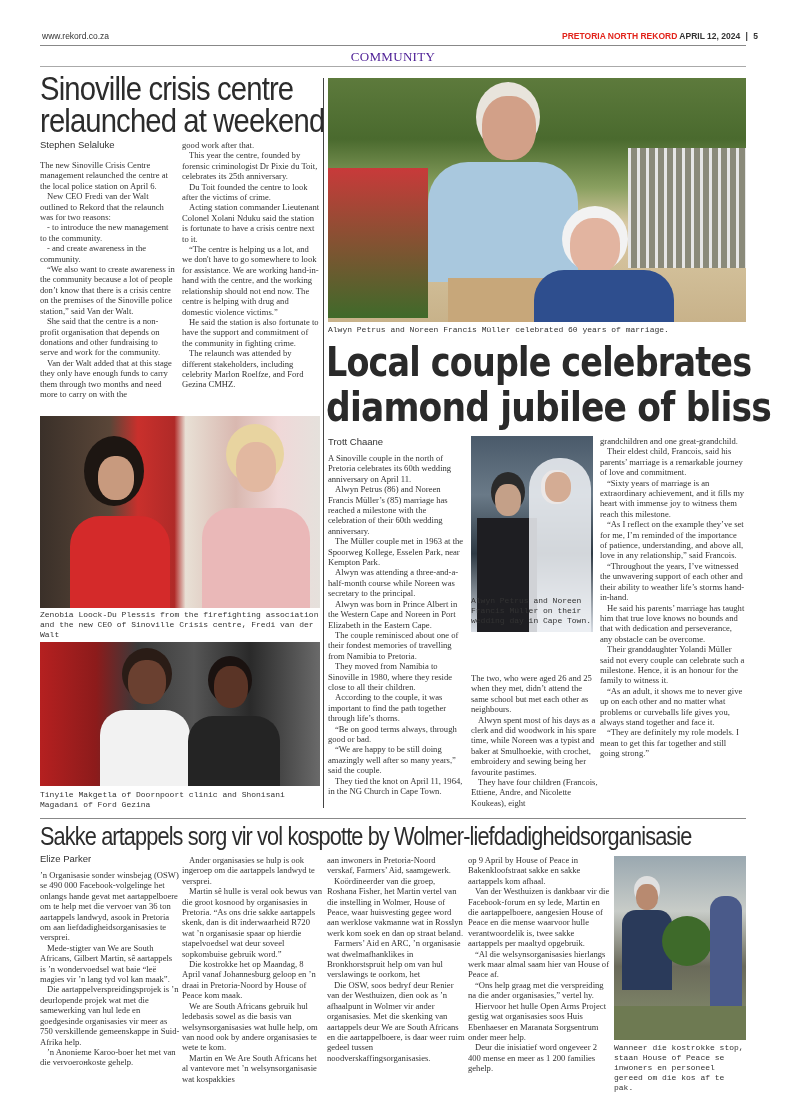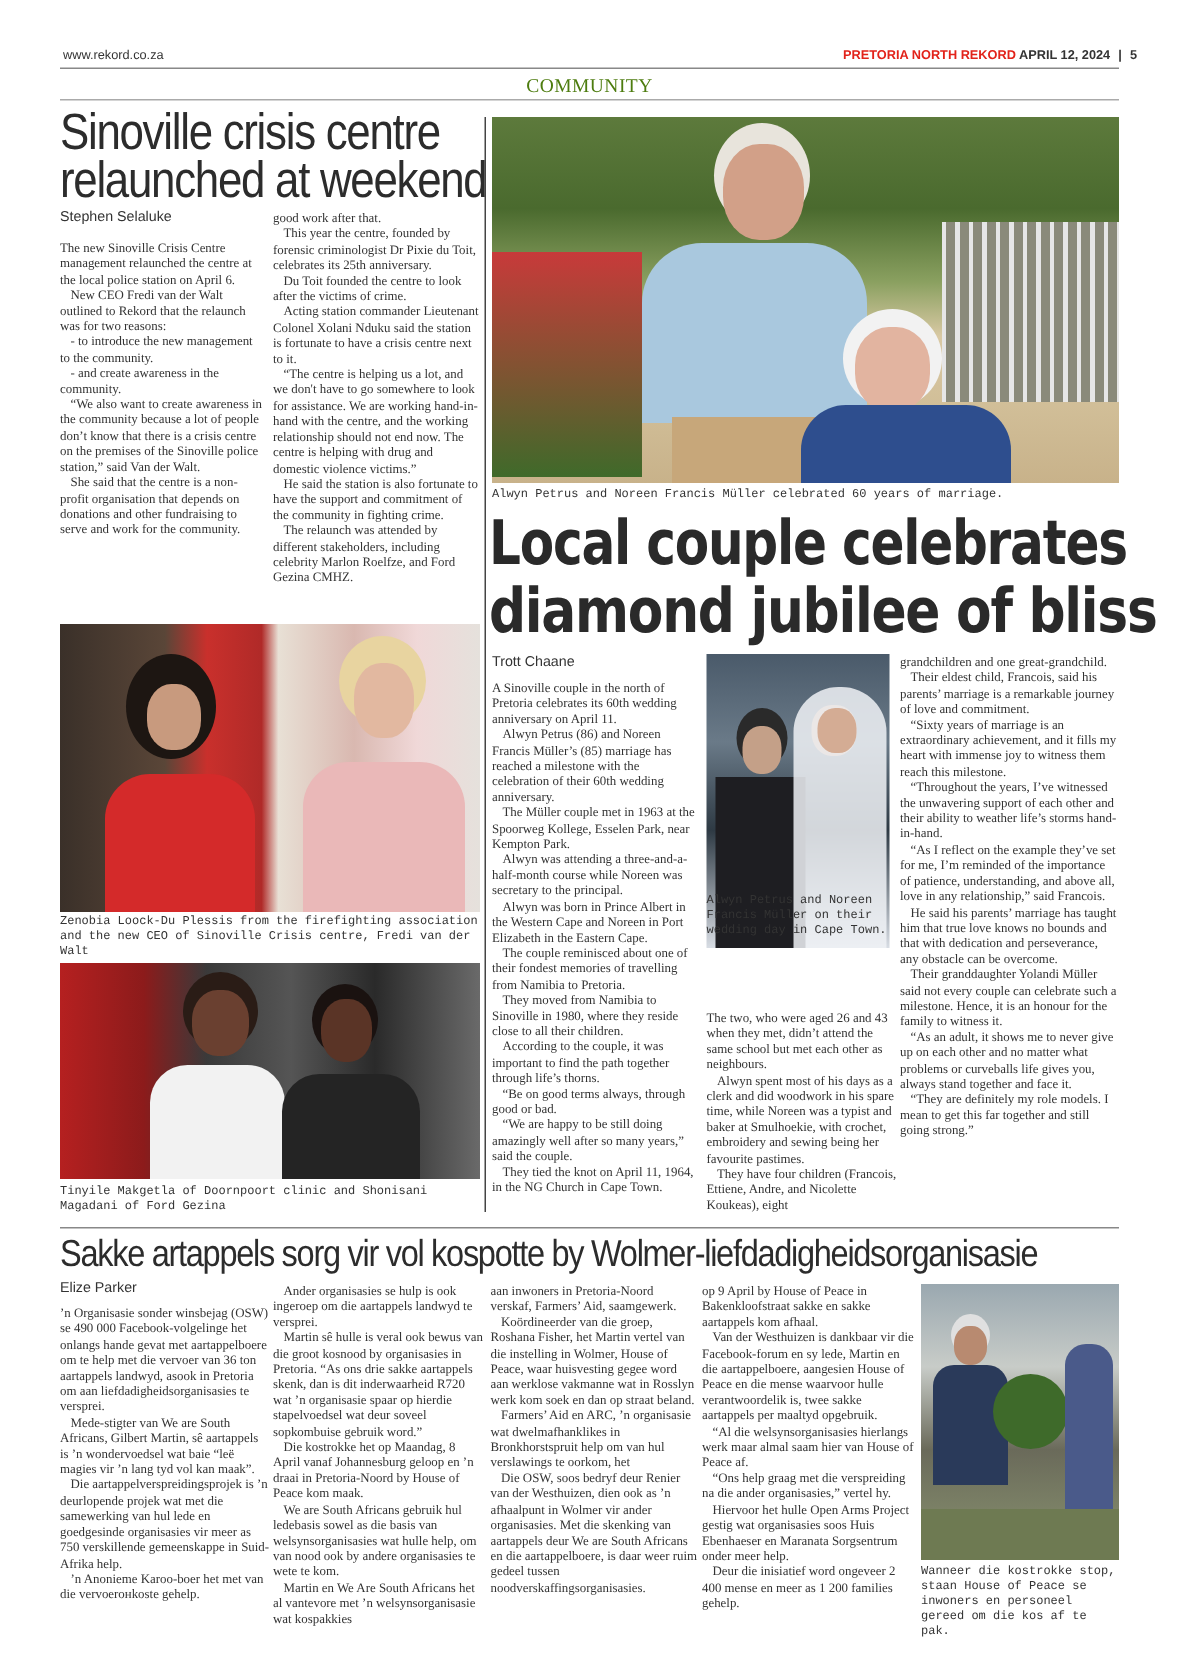--- a/index.html
+++ b/index.html
@@ -3,21 +3,21 @@
 <meta charset="utf-8">
 <style>
   * { box-sizing: border-box; margin: 0; padding: 0; }
   html, body { width: 786px; height: 1113px; background: #ffffff; overflow: hidden; }
   body { position: relative; font-family: "Liberation Serif", serif; color: #2a2a2a; }
   .abs { position: absolute; }
   .hdr-site { left: 42px; top: 31px; font-family: "Liberation Sans", sans-serif; font-size: 8.5px; color: #333; }
   .hdr-right { right: 28px; top: 31px; font-family: "Liberation Sans", sans-serif; font-size: 8.5px; font-weight: bold; color: #333; }
   .hdr-right .pub { color: #e2231a; }
   .rule { height: 1px; background: #999; }
-  .section { left: 0; width: 786px; top: 49px; text-align: center; font-size: 13px; color: #4d7c0f; letter-spacing: 0.3px; }
+  .section { left: 0; width: 786px; top: 49px; text-align: center; font-size: 13px; color: #4c1d95; letter-spacing: 0.3px; }
   .h1 { font-family: "Liberation Sans", sans-serif; font-weight: normal; color: #2c2c2c; letter-spacing: -1px; transform-origin: left top; }
   .byline { font-family: "Liberation Sans", sans-serif; font-size: 9.5px; color: #333; }
   .col { font-size: 8.6px; line-height: 10.4px; color: #333; text-align: left; }
   .col p { text-indent: 7px; }
   .col p.first { text-indent: 0; }
   .cap { font-family: Liberation Mono, monospace; font-size: 8px; line-height: 10px; color: #333; }
   .photo { overflow: hidden; }
   .vline { width: 1px; background: #444; }
   .bighead { font-family: "DejaVu Sans", sans-serif; font-weight: bold; color: #2a2a2a; letter-spacing: -1px; transform-origin: left top; white-space: nowrap; }
 </style>
@@ -41,20 +41,21 @@
 </div>
 <div class="abs byline" style="left:40px; top:139px;">Stephen Selaluke</div>
 
 <div class="abs col" style="left:40px; top:160px; width:136px;">
   <p class="first">The new Sinoville Crisis Centre management relaunched the centre at the local police station on April 6.</p>
   <p>New CEO Fredi van der Walt outlined to Rekord that the relaunch was for two reasons:</p>
   <p>- to introduce the new management to the community.</p>
   <p>- and create awareness in the community.</p>
   <p>“We also want to create awareness in the community because a lot of people don’t know that there is a crisis centre on the premises of the Sinoville police station,” said Van der Walt.</p>
   <p>She said that the centre is a non-profit organisation that depends on donations and other fundraising to serve and work for the community.</p>
+  <p>Van der Walt added that at this stage they only have enough funds to carry them through two months and need more to carry on with the</p>
 </div>
 <div class="abs col" style="left:182px; top:140px; width:138px;">
   <p class="first">good work after that.</p>
   <p>This year the centre, founded by forensic criminologist Dr Pixie du Toit, celebrates its 25th anniversary.</p>
   <p>Du Toit founded the centre to look after the victims of crime.</p>
   <p>Acting station commander Lieutenant Colonel Xolani Nduku said the station is fortunate to have a crisis centre next to it.</p>
   <p>“The centre is helping us a lot, and we don't have to go somewhere to look for assistance. We are working hand-in-hand with the centre, and the working relationship should not end now. The centre is helping with drug and domestic violence victims.”</p>
   <p>He said the station is also fortunate to have the support and commitment of the community in fighting crime.</p>
   <p>The relaunch was attended by different stakeholders, including celebrity Marlon Roelfze, and Ford Gezina CMHZ.</p>
 </div>
@@ -118,31 +119,31 @@
   <div style="position:absolute; left:20px; top:36px; width:34px; height:40px; border-radius:50%; background:#2a2a2a;"></div>
   <div style="position:absolute; left:24px; top:48px; width:26px; height:32px; border-radius:45%; background:#c4a088;"></div>
   <div style="position:absolute; left:6px; top:82px; width:60px; height:114px; background:#1e1e22;"></div>
   <div style="position:absolute; left:70px; top:34px; width:30px; height:34px; border-radius:45%; background:#d0a890;"></div>
   <div style="position:absolute; left:58px; top:22px; width:62px; height:174px; border-radius:30px 30px 0 0; background:rgba(240,242,246,0.85);"></div>
   <div style="position:absolute; left:74px; top:36px; width:26px; height:30px; border-radius:45%; background:#d4ac94;"></div>
 </div>
 <div class="abs cap" style="left:471px; top:596px; width:126px;">Alwyn Petrus and Noreen Francis Müller on their wedding day in Cape Town.</div>
 
 <div class="abs col" style="left:471px; top:673px; width:128px;">
-  <p class="first">The two, who were aged 26 and 43 when they met, didn’t attend the same school but met each other as neighbours.</p>
+  <p class="first">The two, who were aged 26 and 25 when they met, didn’t attend the same school but met each other as neighbours.</p>
   <p>Alwyn spent most of his days as a clerk and did woodwork in his spare time, while Noreen was a typist and baker at Smulhoekie, with crochet, embroidery and sewing being her favourite pastimes.</p>
   <p>They have four children (Francois, Ettiene, Andre, and Nicolette Koukeas), eight</p>
 </div>
 
 <div class="abs col" style="left:600px; top:436px; width:146px;">
   <p class="first">grandchildren and one great-grandchild.</p>
   <p>Their eldest child, Francois, said his parents’ marriage is a remarkable journey of love and commitment.</p>
   <p>“Sixty years of marriage is an extraordinary achievement, and it fills my heart with immense joy to witness them reach this milestone.</p>
+  <p>“As I reflect on the example they’ve set for me, I’m reminded of the importance of patience, understanding, and above all, love in any relationship,” said Francois.</p>
   <p>“Throughout the years, I’ve witnessed the unwavering support of each other and their ability to weather life’s storms hand-in-hand.</p>
-  <p>“As I reflect on the example they’ve set for me, I’m reminded of the importance of patience, understanding, and above all, love in any relationship,” said Francois.</p>
   <p>He said his parents’ marriage has taught him that true love knows no bounds and that with dedication and perseverance, any obstacle can be overcome.</p>
   <p>Their granddaughter Yolandi Müller said not every couple can celebrate such a milestone. Hence, it is an honour for the family to witness it.</p>
   <p>“As an adult, it shows me to never give up on each other and no matter what problems or curveballs life gives you, always stand together and face it.</p>
   <p>“They are definitely my role models. I mean to get this far together and still going strong.”</p>
 </div>
 
 <div class="abs rule" style="left:40px; top:818px; width:706px; background:#888;"></div>
 
 <div class="abs h1" style="left:40px; top:822px; font-size:25px; line-height:28px; white-space:nowrap; transform:scaleX(0.868); transform-origin:left top;">Sakke artappels sorg vir vol kospotte by Wolmer-liefdadigheidsorganisasie</div>
 <div class="abs byline" style="left:40px; top:853px;">Elize Parker</div>

